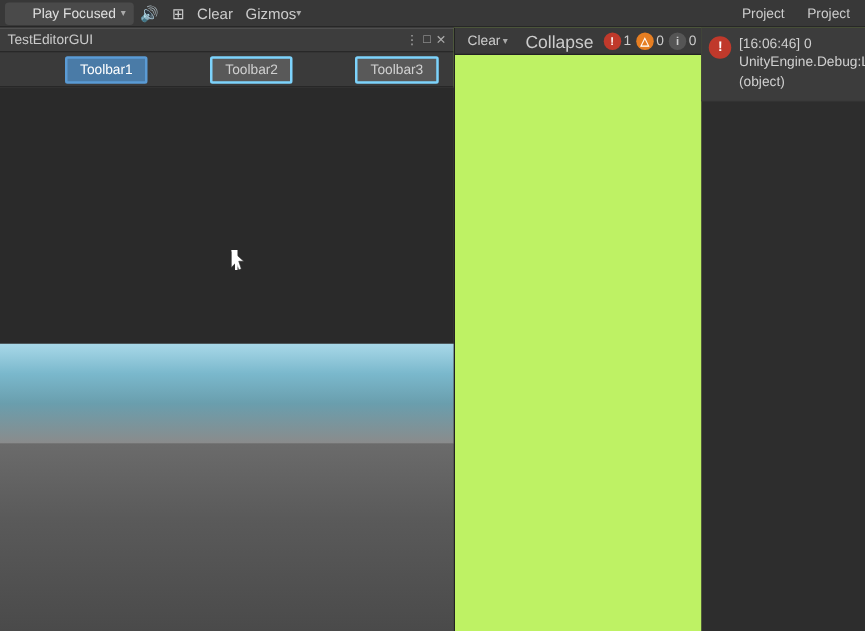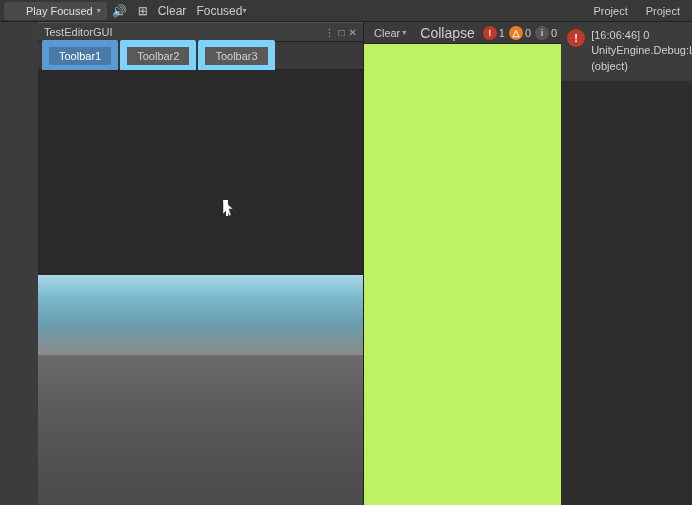--- a/index.html
+++ b/index.html
@@ -86,21 +86,20 @@
       overflow: hidden;
     }
 
     
     .left-panel {
       width: 363px;
       display: flex;
       flex-direction: column;
       background: #3c3c3c;
       flex-shrink: 0;
-      padding-left: 38px;
     }
 
     
     .window-titlebar {
       display: flex;
       align-items: center;
       background: #3d3d3d;
       border-bottom: 1px solid #222;
       border-top: 1px solid #555;
       height: 20px;
@@ -128,25 +127,26 @@
       align-items: center;
       background: #3a3a3a;
       border-bottom: 1px solid #222;
       padding: 3px 4px;
       gap: 2px;
       height: 28px;
     }
     .toolbar-btn {
       padding: 3px 10px;
       background: #595959;
-      border: 7px solid #7dd3fc;
+      border: 2px solid #7dd3fc;
       color: #d0d0d0;
       font-size: 11px;
       cursor: pointer;
       border-radius: 2px;
+      margin-left: 48px;
     }
     .toolbar-btn.active {
       background: #4a7ba7;
       border-color: #5a9bd5;
       color: #fff;
     }
 
     
     .game-view-content {
       flex: 1;
@@ -324,21 +324,21 @@
     <div class="play-btn-group">
       <span class="play-label">Play Focused</span>
       <span class="dropdown-arrow">▾</span>
     </div>
 
     <button class="icon-btn">🔊</button>
 
     <button class="icon-btn">⊞</button>
     <button class="icon-btn">Clear</button>
     <button class="icon-btn">
-      <span>Focused</span>
+      <span>Gizmos</span>
       <span class="dropdown-arrow">▾</span>
     </button>
   </div>
   <div class="top-bar-right">
     <div class="tab-group">
       <span class="top-tab">Project</span>
       <span class="top-tab">Project</span>
     </div>
   </div>
 </div>

